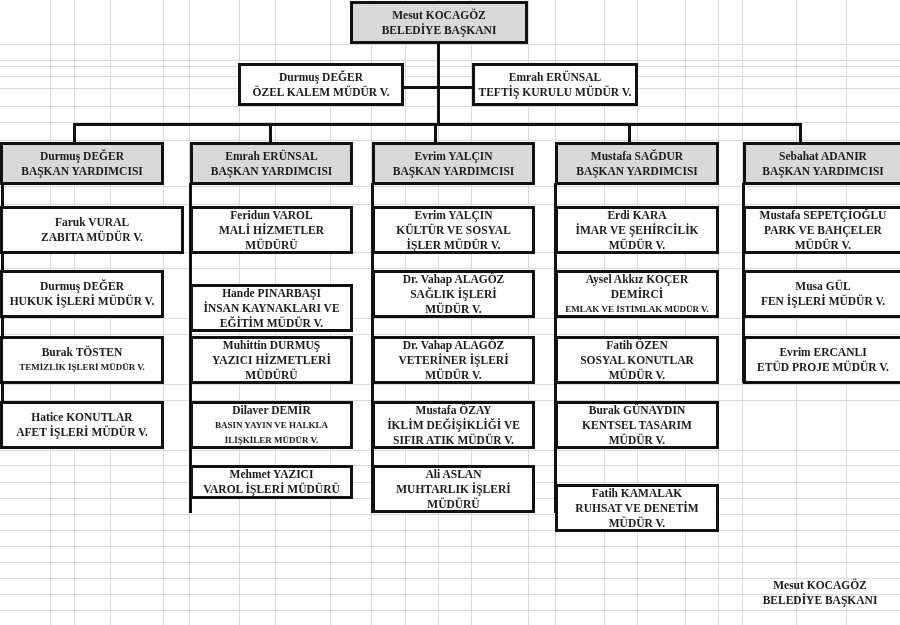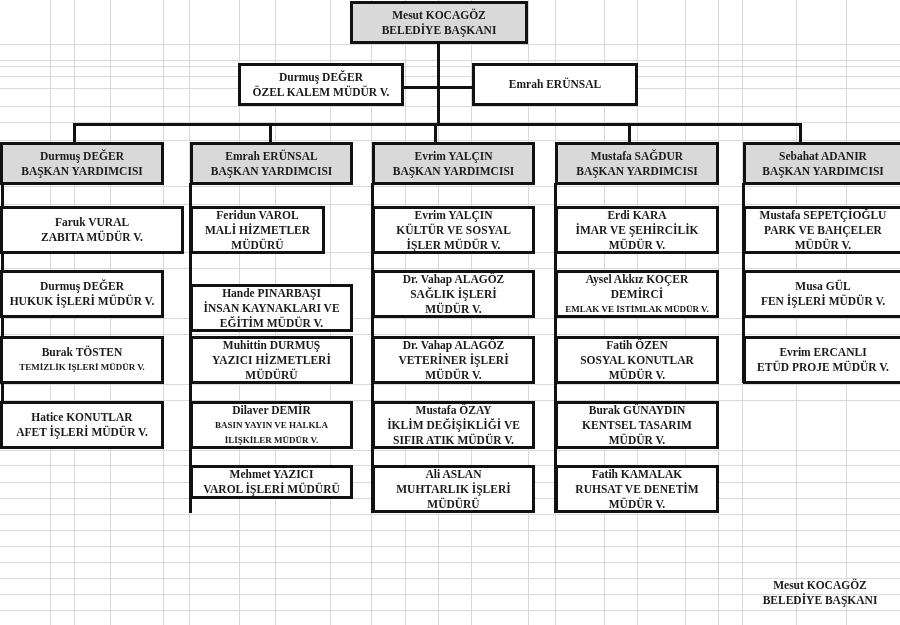--- a/index.html
+++ b/index.html
@@ -104,20 +104,21 @@
   <span class="ln">Mesut KOCAGÖZ</span>
   <span class="ln">BELEDİYE BAŞKANI</span>
 </div>
 
 <div class="box" style="left:238px;top:63px;width:166px;height:43px">
   <span class="ln">Durmuş DEĞER</span>
   <span class="ln">ÖZEL KALEM MÜDÜR V.</span>
 </div>
 <div class="box" style="left:472px;top:63px;width:166px;height:43px">
   <span class="ln">Emrah ERÜNSAL</span>
+  <span class="ln">TEFTİŞ KURULU MÜDÜR V.</span>
 </div>
 
 <div class="box gray" style="left:0px;top:142px;width:164px;height:43px">
   <span class="ln">Durmuş DEĞER</span>
   <span class="ln">BAŞKAN YARDIMCISI</span>
 </div>
 <div class="box" style="left:0px;top:206px;width:184px;height:48px">
   <span class="ln">Faruk VURAL</span>
   <span class="ln"><span>ZABITA MÜDÜR V.</span></span>
 </div>
@@ -131,21 +132,21 @@
 </div>
 <div class="box" style="left:0px;top:401px;width:164px;height:48px">
   <span class="ln">Hatice KONUTLAR</span>
   <span class="ln">AFET İŞLERİ MÜDÜR V.</span>
 </div>
 
 <div class="box gray" style="left:190px;top:142px;width:163px;height:43px">
   <span class="ln">Emrah ERÜNSAL</span>
   <span class="ln">BAŞKAN YARDIMCISI</span>
 </div>
-<div class="box" style="left:190px;top:206px;width:135px;height:48px">
+<div class="box" style="left:190px;top:206px;width:163px;height:48px">
   <span class="ln">Feridun VAROL</span>
   <span class="ln">MALİ HİZMETLER</span>
   <span class="ln">MÜDÜRÜ</span>
 </div>
 <div class="box" style="left:190px;top:284px;width:163px;height:48px">
   <span class="ln">Hande PINARBAŞI</span>
   <span class="ln">İNSAN KAYNAKLARI VE</span>
   <span class="ln">EĞİTİM MÜDÜR V.</span>
 </div>
 <div class="box" style="left:190px;top:336px;width:163px;height:48px">
@@ -210,21 +211,21 @@
 <div class="box" style="left:555px;top:336px;width:164px;height:48px">
   <span class="ln">Fatih ÖZEN</span>
   <span class="ln">SOSYAL KONUTLAR</span>
   <span class="ln">MÜDÜR V.</span>
 </div>
 <div class="box" style="left:555px;top:401px;width:164px;height:48px">
   <span class="ln">Burak GÜNAYDIN</span>
   <span class="ln">KENTSEL TASARIM</span>
   <span class="ln">MÜDÜR V.</span>
 </div>
-<div class="box" style="left:555px;top:465px;width:164px;height:48px">
+<div class="box" style="left:555px;top:484px;width:164px;height:48px">
   <span class="ln">Fatih KAMALAK</span>
   <span class="ln">RUHSAT VE DENETİM</span>
   <span class="ln">MÜDÜR V.</span>
 </div>
 
 <div class="box gray" style="left:743px;top:142px;width:160px;height:43px">
   <span class="ln">Sebahat ADANIR</span>
   <span class="ln">BAŞKAN YARDIMCISI</span>
 </div>
 <div class="box" style="left:743px;top:206px;width:160px;height:48px">

